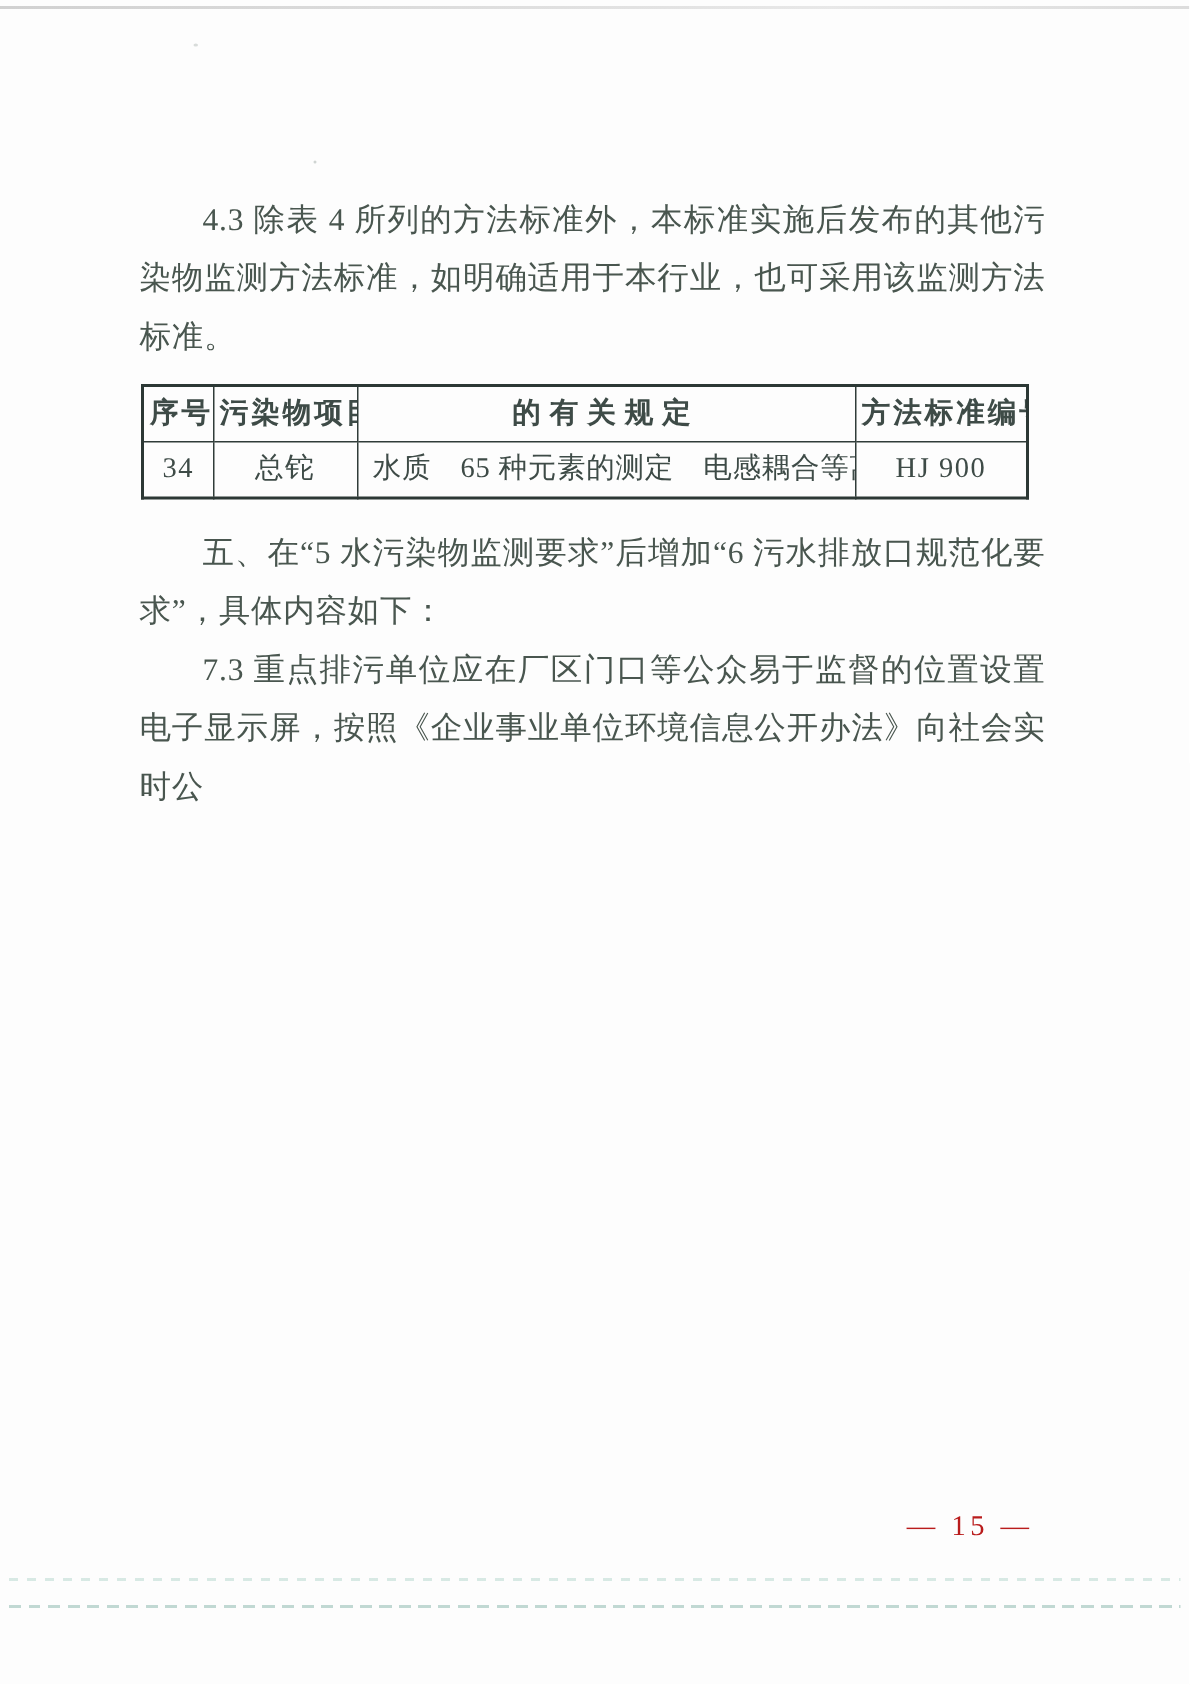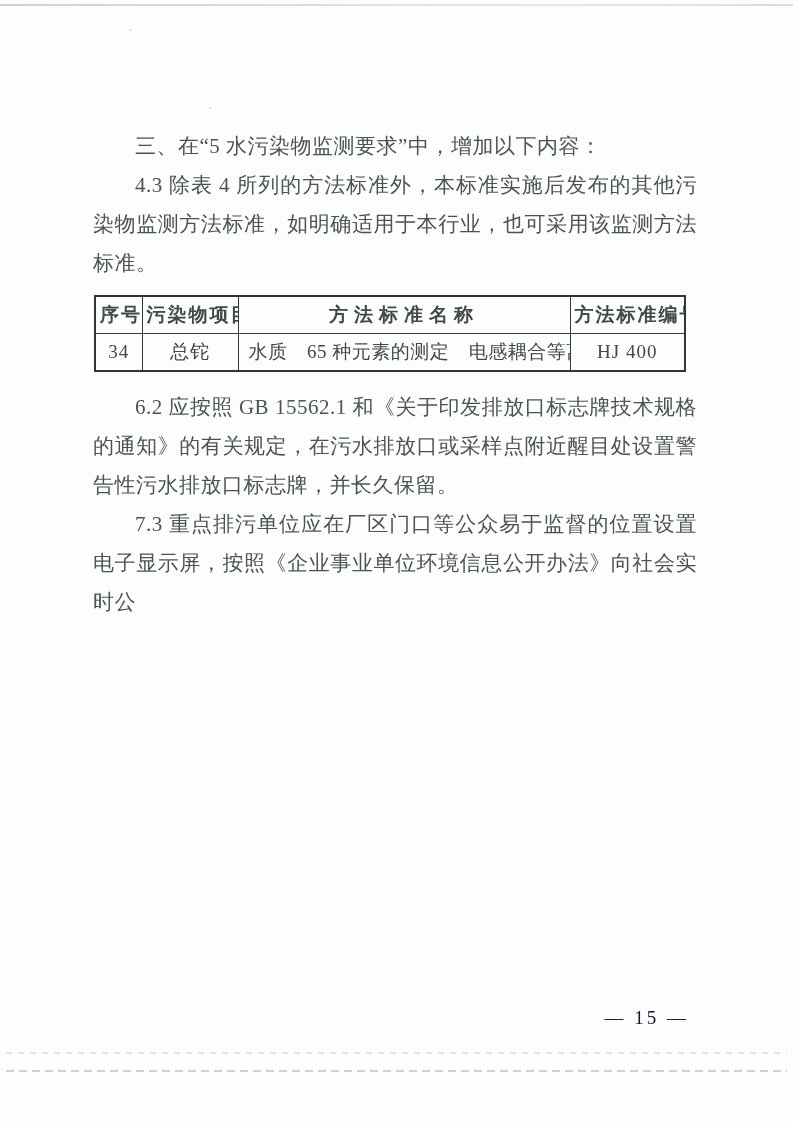--- a/index.html
+++ b/index.html
@@ -51,21 +51,21 @@
   }
   table.std-table { border: 2px solid #2c3835; }
   table.std-table th { font-weight: bold; letter-spacing: 2px; }
   table.std-table th.col-name { letter-spacing: 6px; }
   table.std-table td.cell-name { text-align: left; padding-left: 10px; letter-spacing: 0.5px; }
   .page-number {
     position: absolute;
     top: 1007px; right: 104px;
     font-size: 19px;
     letter-spacing: 3px;
-    color: #0f172a;
+    color: #b91c1c;
   }
   .noise-band { position: absolute; left: 6px; right: 6px; height: 2px; }
   .noise-band-1 {
     top: 1052px;
     background: repeating-linear-gradient(90deg,
       rgba(146,196,182,0.35) 0px, rgba(146,196,182,0.35) 6px,
       rgba(255,255,255,0) 6px, rgba(255,255,255,0) 12px);
   }
   .noise-band-2 {
     top: 1070px;
@@ -77,49 +77,48 @@
 </head>
 <body>
 
 <div class="page">
 
   <div class="scan-top-line"></div>
   <div class="speck speck-a"></div>
   <div class="speck speck-b"></div>
 
   <div class="content">
-    <p>三、在“5 水污染物监测要求”中，增加以下内容：</p>
     <p>4.3 除表 4 所列的方法标准外，本标准实施后发布的其他污染物监测方法标准，如明确适用于本行业，也可采用该监测方法标准。</p>
 
     <table class="std-table">
       <colgroup>
         <col style="width:47px">
         <col style="width:96px">
         <col style="width:332px">
         <col style="width:115px">
       </colgroup>
       <thead>
         <tr>
           <th>序号</th>
           <th>污染物项目</th>
-          <th class="col-name">方法标准名称</th>
+          <th class="col-name">的有关规定</th>
           <th>方法标准编号</th>
         </tr>
       </thead>
       <tbody>
         <tr>
           <td>34</td>
           <td>总铊</td>
           <td class="cell-name">水质　65 种元素的测定　电感耦合等离子体质谱法</td>
-          <td>HJ 400</td>
+          <td>HJ 900</td>
         </tr>
       </tbody>
     </table>
 
-    <p>6.2 应按照 GB 15562.1 和《关于印发排放口标志牌技术规格的通知》的有关规定，在污水排放口或采样点附近醒目处设置警告性污水排放口标志牌，并长久保留。</p>
+    <p>五、在“5 水污染物监测要求”后增加“6 污水排放口规范化要求”，具体内容如下：</p>
     <p>7.3 重点排污单位应在厂区门口等公众易于监督的位置设置电子显示屏，按照《企业事业单位环境信息公开办法》向社会实时公</p>
   </div>
 
   <div class="page-number">— 15 —</div>
 
   <div class="noise-band noise-band-1"></div>
   <div class="noise-band noise-band-2"></div>
 
 </div>
 

